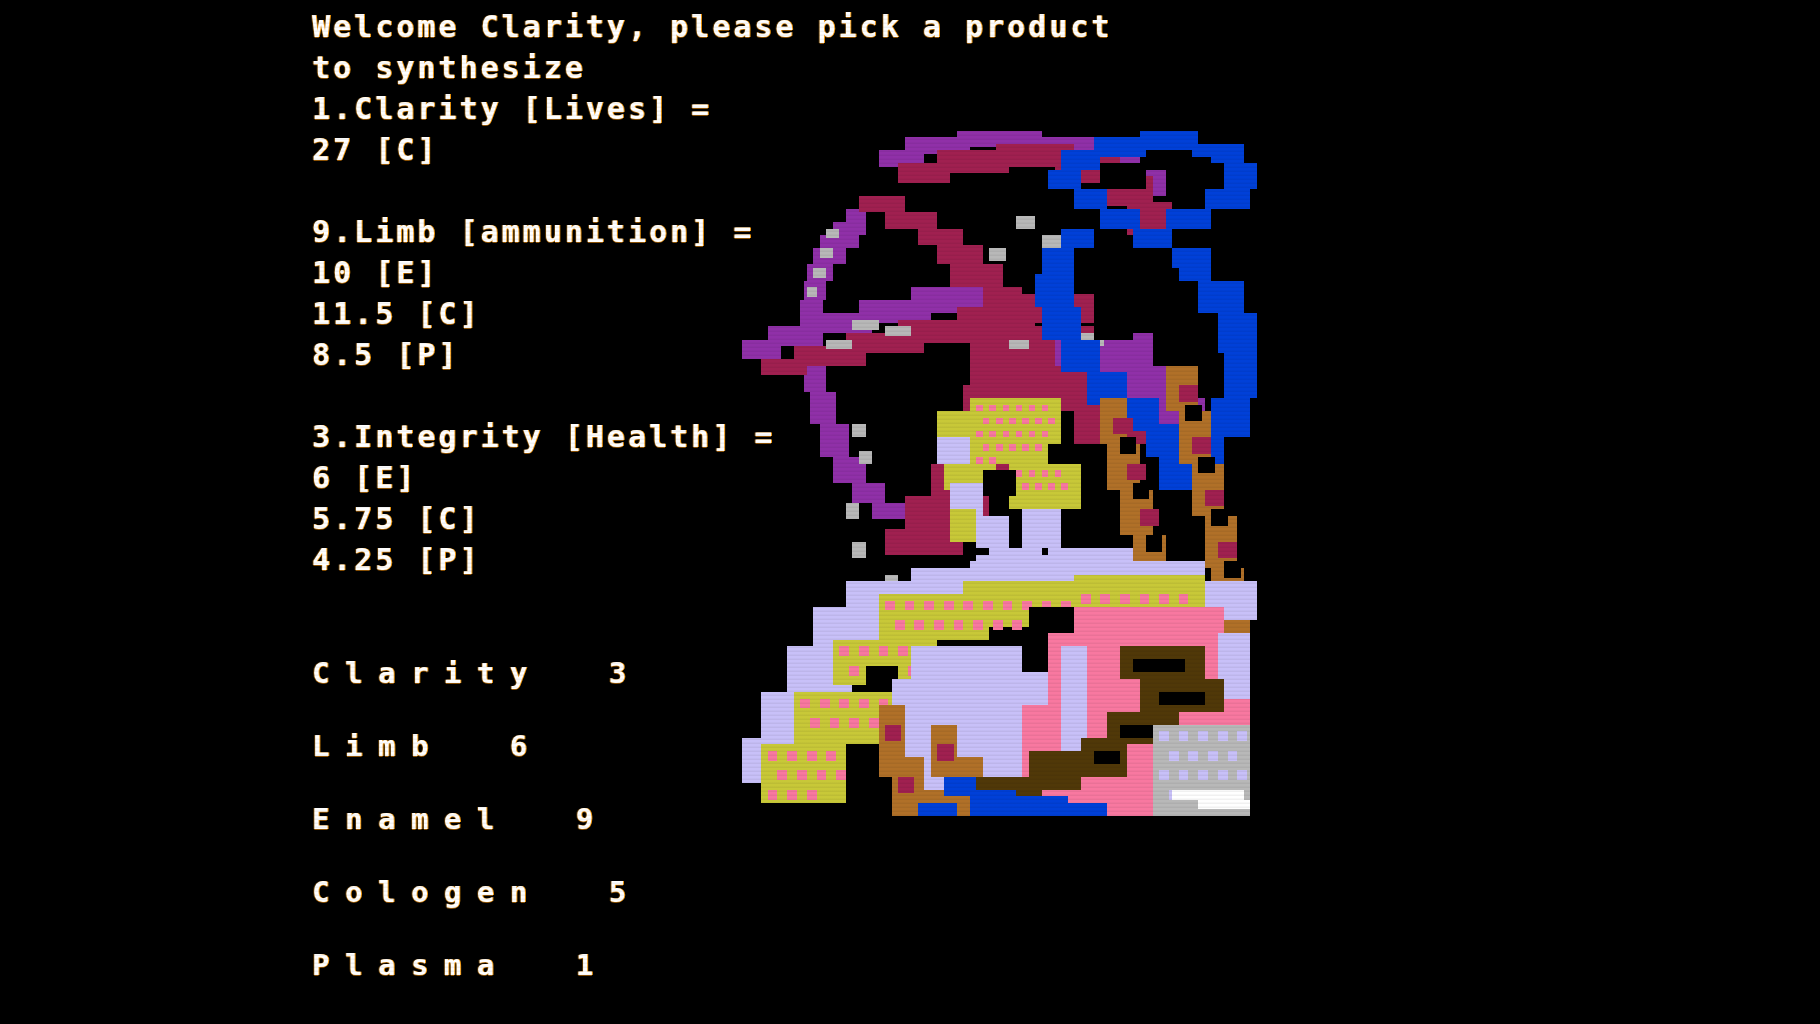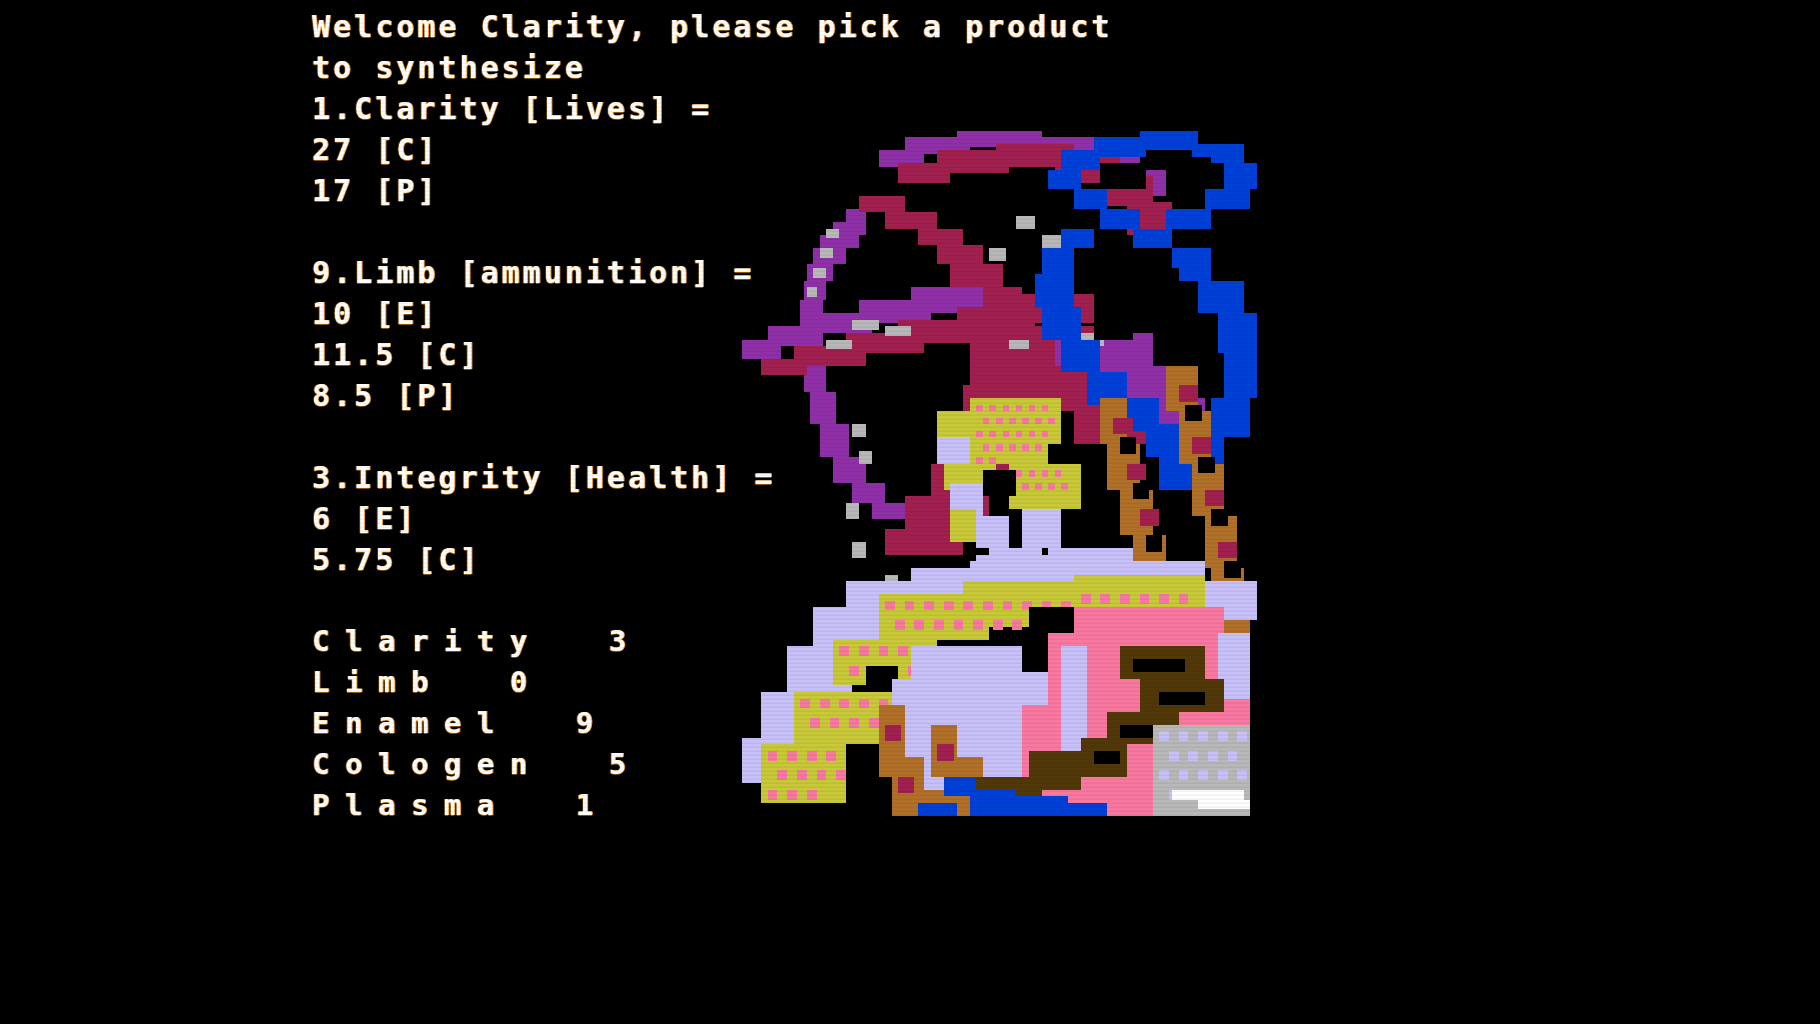--- a/index.html
+++ b/index.html
@@ -23,21 +23,21 @@
     height:41px;line-height:41px;white-space:pre;
     font-size:30px;letter-spacing:3.0px;
     color:#ffffff;
     text-shadow:
        1px 0 0 rgba(255,160,16,.95),
       -1px 0 0 rgba(255,160,16,.35),
        0 1px 0 rgba(255,150,10,.55);
     font-weight:700;
   }
   .line.blank{color:transparent;text-shadow:none;}
-  .line.wide{letter-spacing:15.5px;font-size:29px;}
+  .line.wide{letter-spacing:15.5px;font-size:29px;margin-top:32px;}
   
   #art{
     position:absolute;left:735px;top:85px;
     width:522px;height:731px;
     z-index:3;
     image-rendering:pixelated;
     image-rendering:crisp-edges;
   }
   #art svg{display:block;width:100%;height:100%;}
   
@@ -314,38 +314,38 @@
       </g>
     </svg>
   </div>
 
   <div id="console">
     <div class="line">Welcome Clarity, please pick a product</div>
     <div class="line">to synthesize</div>
 
     <div class="line">1.Clarity [Lives] =</div>
     <div class="line">27 [C]</div>
-    <div class="line">17 [P]</div>
 
     <div class="line blank">&nbsp;</div>
 
     <div class="line">9.Limb [ammunition] =</div>
     <div class="line">10 [E]</div>
     <div class="line">11.5 [C]</div>
     <div class="line">8.5 [P]</div>
 
     <div class="line blank">&nbsp;</div>
 
     <div class="line">3.Integrity [Health] =</div>
     <div class="line">6 [E]</div>
     <div class="line">5.75 [C]</div>
+    <div class="line">4.25 [P]</div>
 
     <div class="line blank">&nbsp;</div>
 
     <div class="line wide">Clarity  3</div>
-    <div class="line wide">Limb  0</div>
+    <div class="line wide">Limb  6</div>
     <div class="line wide">Enamel  9</div>
     <div class="line wide">Cologen  5</div>
     <div class="line wide">Plasma  1</div>
   </div>
 
   <div id="crt"></div>
 </div>
 
 </body></html>

